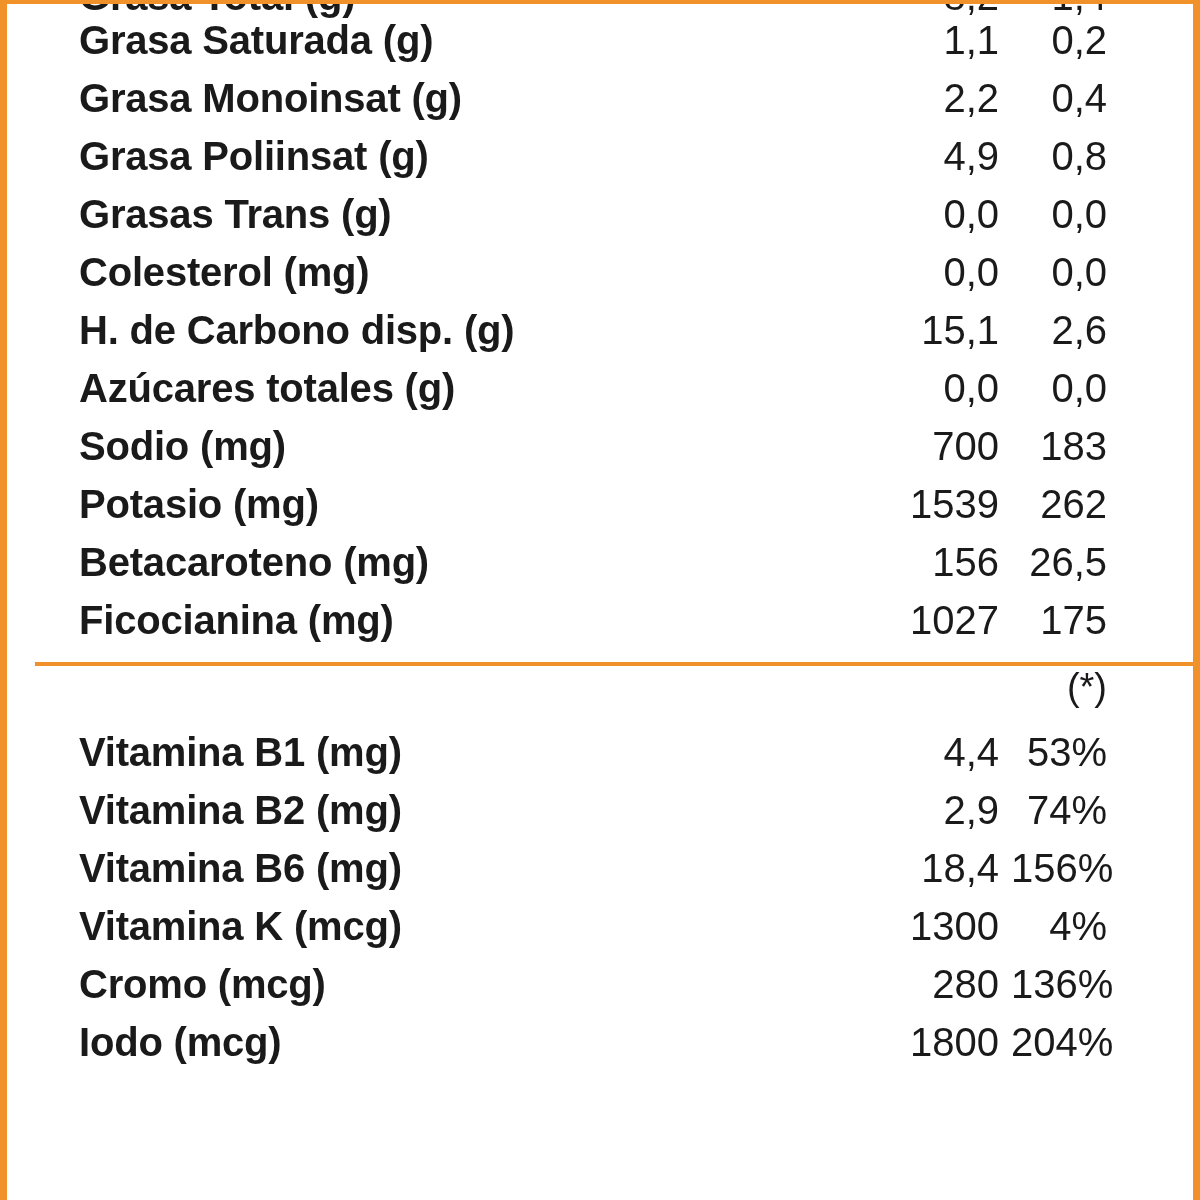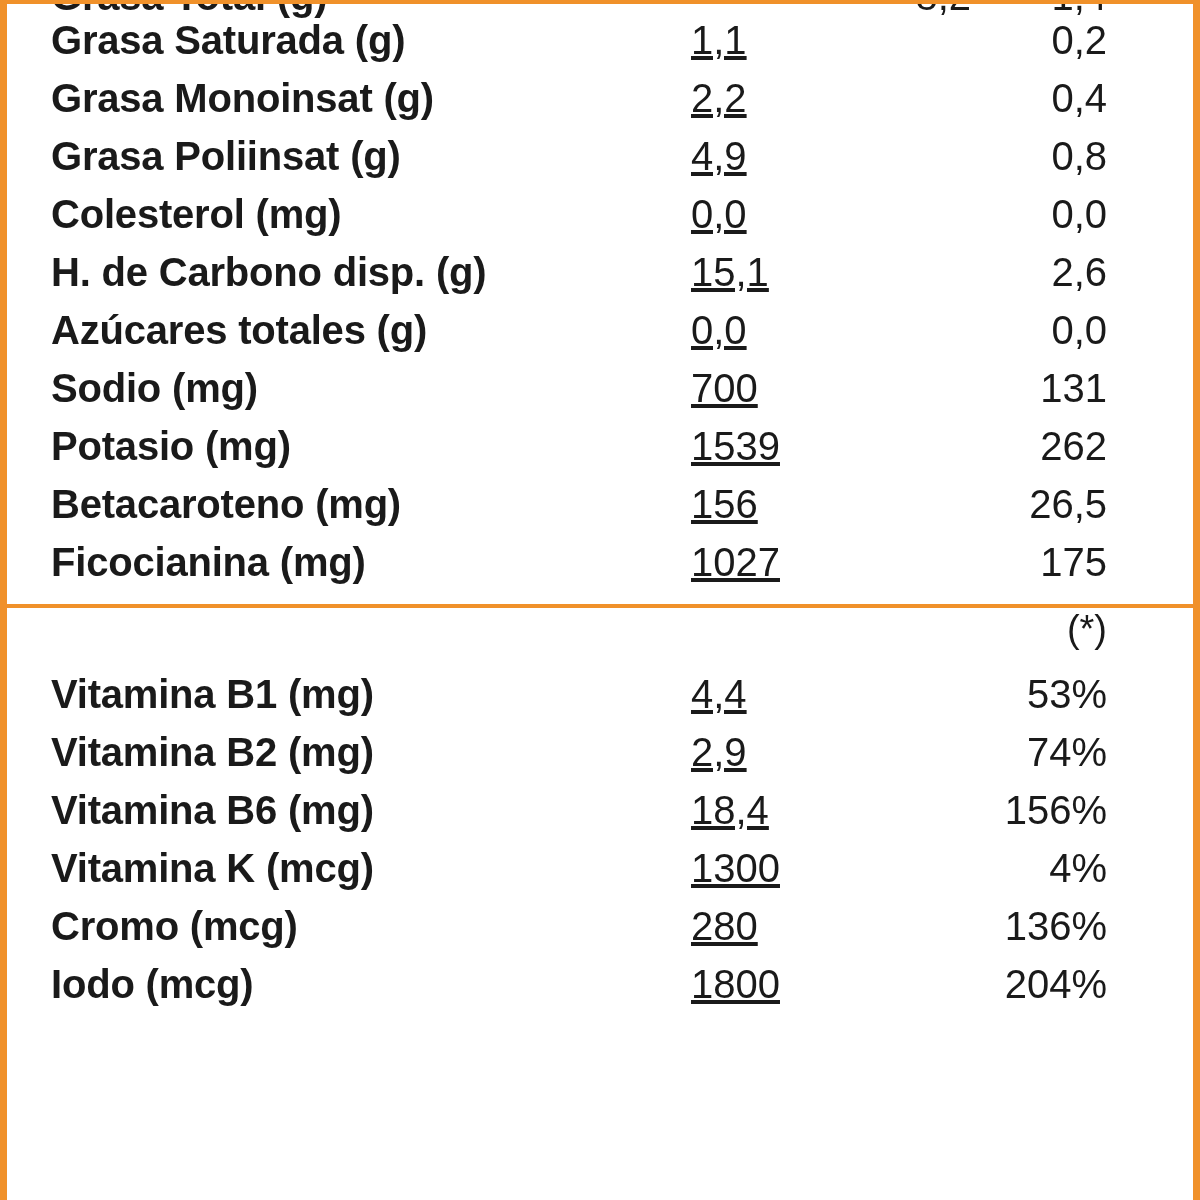--- a/index.html
+++ b/index.html
@@ -18,20 +18,21 @@
     position: absolute;
     left: 0;
     top: 0;
     width: 1200px;
     height: 1200px;
     box-sizing: border-box;
     border-left: 7px solid #f0912a;
     border-right: 7px solid #f0912a;
     border-top: 4px solid #f0912a;
     background: #ffffff;
+    padding-left: 28px;
   }
   .section {
     position: relative;
     padding: 0;
   }
   .divider {
     height: 4px;
     background: #f0912a;
     margin: 6px 0 0 0;
   }
@@ -47,24 +48,24 @@
   }
   .col-name {
     width: 640px;
     padding-left: 44px !important;
     font-size: 40px;
     font-weight: bold;
     letter-spacing: -0.2px;
   }
   .col-v1 {
     width: 280px;
+    text-align: right;
     font-size: 40px;
     font-weight: normal;
     padding-right: 12px !important;
-    text-decoration: underline;
   }
   .col-v2 {
     text-align: right;
     font-size: 40px;
     font-weight: normal;
     padding-right: 86px !important;
   }
   .row-h {
     height: 58px;
   }
@@ -109,38 +110,43 @@
           <td class="col-name">Grasa Monoinsat (g)</td>
           <td class="col-v1">2,2</td>
           <td class="col-v2">0,4</td>
         </tr>
         <tr class="row-h">
           <td class="col-name">Grasa Poliinsat (g)</td>
           <td class="col-v1">4,9</td>
           <td class="col-v2">0,8</td>
         </tr>
         <tr class="row-h">
+          <td class="col-name">Grasas Trans (g)</td>
+          <td class="col-v1">0,0</td>
+          <td class="col-v2">0,0</td>
+        </tr>
+        <tr class="row-h">
           <td class="col-name">Colesterol (mg)</td>
           <td class="col-v1">0,0</td>
           <td class="col-v2">0,0</td>
         </tr>
         <tr class="row-h">
           <td class="col-name">H. de Carbono disp. (g)</td>
           <td class="col-v1">15,1</td>
           <td class="col-v2">2,6</td>
         </tr>
         <tr class="row-h">
           <td class="col-name">Azúcares totales (g)</td>
           <td class="col-v1">0,0</td>
           <td class="col-v2">0,0</td>
         </tr>
         <tr class="row-h">
           <td class="col-name">Sodio (mg)</td>
           <td class="col-v1">700</td>
-          <td class="col-v2">131</td>
+          <td class="col-v2">183</td>
         </tr>
         <tr class="row-h">
           <td class="col-name">Potasio (mg)</td>
           <td class="col-v1">1539</td>
           <td class="col-v2">262</td>
         </tr>
         <tr class="row-h">
           <td class="col-name">Betacaroteno (mg)</td>
           <td class="col-v1">156</td>
           <td class="col-v2">26,5</td>

